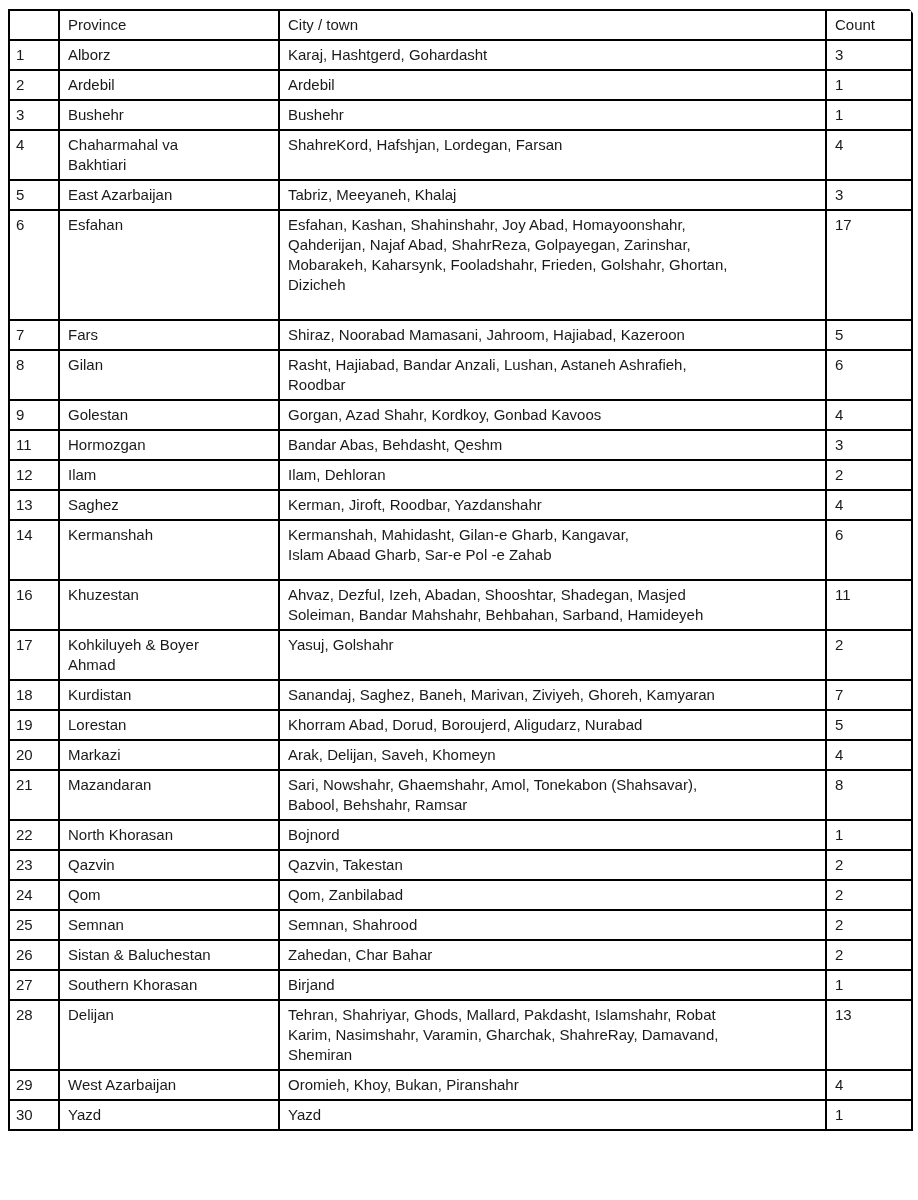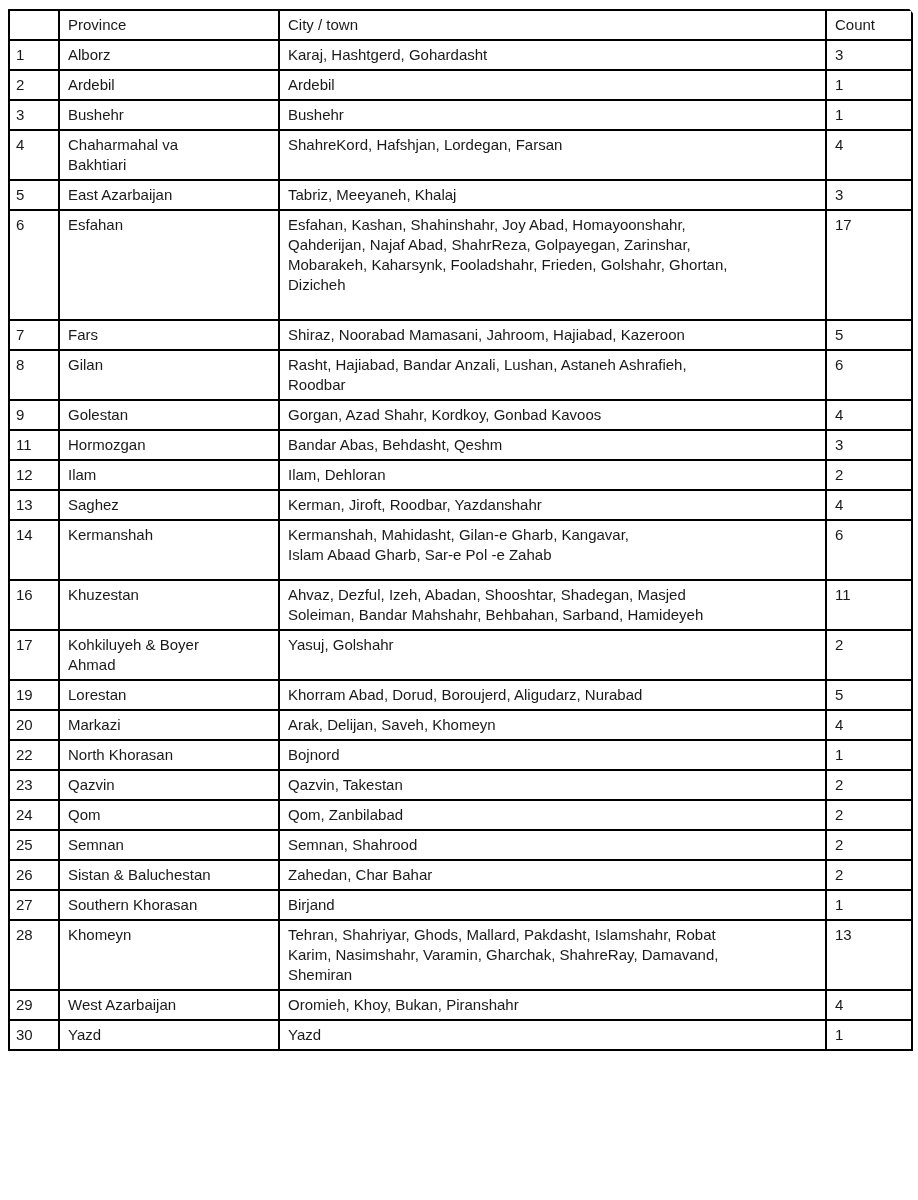--- a/index.html
+++ b/index.html
@@ -157,32 +157,45 @@
     <td>11</td>
   </tr>
         <tr>
     <td class="cell-num">17</td>
     <td>Kohkiluyeh &amp; Boyer
 Ahmad</td>
     <td>Yasuj, Golshahr</td>
     <td>2</td>
   </tr>
         <tr>
+    <td class="cell-num">18</td>
+    <td>Kurdistan</td>
+    <td>Sanandaj, Saghez, Baneh, Marivan, Ziviyeh, Ghoreh, Kamyaran</td>
+    <td>7</td>
+  </tr>
+        <tr>
     <td class="cell-num">19</td>
     <td>Lorestan</td>
     <td>Khorram Abad, Dorud, Boroujerd, Aligudarz, Nurabad</td>
     <td>5</td>
   </tr>
         <tr>
     <td class="cell-num">20</td>
     <td>Markazi</td>
     <td>Arak, Delijan, Saveh, Khomeyn</td>
     <td>4</td>
   </tr>
         <tr>
+    <td class="cell-num">21</td>
+    <td>Mazandaran</td>
+    <td>Sari, Nowshahr, Ghaemshahr, Amol, Tonekabon (Shahsavar),
+Babool, Behshahr, Ramsar</td>
+    <td>8</td>
+  </tr>
+        <tr>
     <td class="cell-num">22</td>
     <td>North Khorasan</td>
     <td>Bojnord</td>
     <td>1</td>
   </tr>
         <tr>
     <td class="cell-num">23</td>
     <td>Qazvin</td>
     <td>Qazvin, Takestan</td>
     <td>2</td>
@@ -206,21 +219,21 @@
     <td>2</td>
   </tr>
         <tr>
     <td class="cell-num">27</td>
     <td>Southern Khorasan</td>
     <td>Birjand</td>
     <td>1</td>
   </tr>
         <tr>
     <td class="cell-num">28</td>
-    <td>Khomeyn</td>
+    <td>Delijan</td>
     <td>Tehran, Shahriyar, Ghods, Mallard, Pakdasht, Islamshahr, Robat
 Karim, Nasimshahr, Varamin, Gharchak, ShahreRay, Damavand,
 Shemiran</td>
     <td>13</td>
   </tr>
         <tr>
     <td class="cell-num">29</td>
     <td>West Azarbaijan</td>
     <td>Oromieh, Khoy, Bukan, Piranshahr</td>
     <td>4</td>

